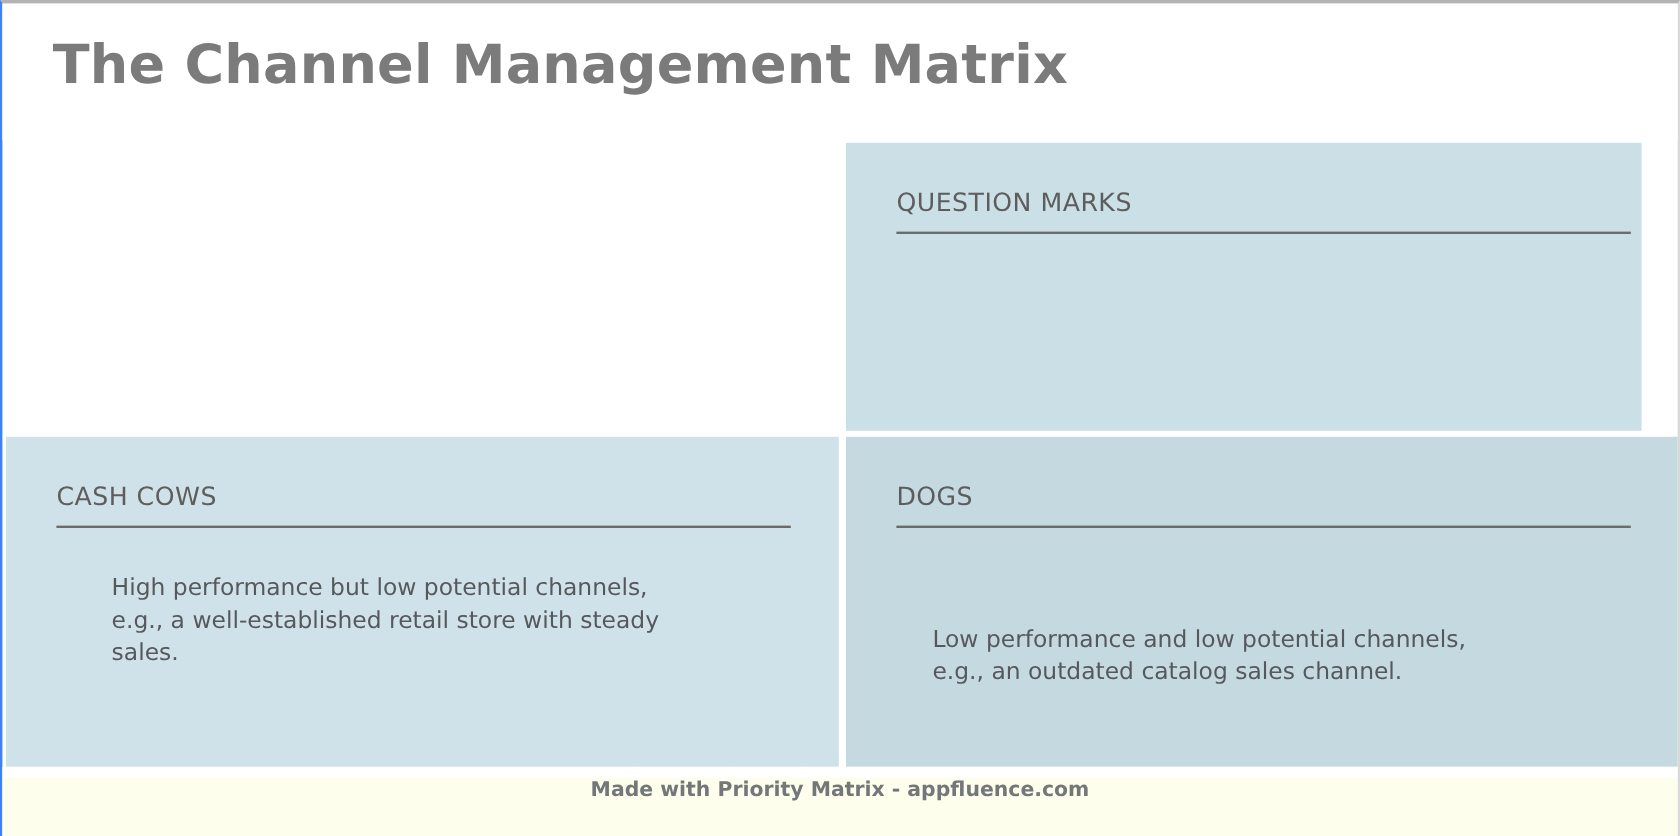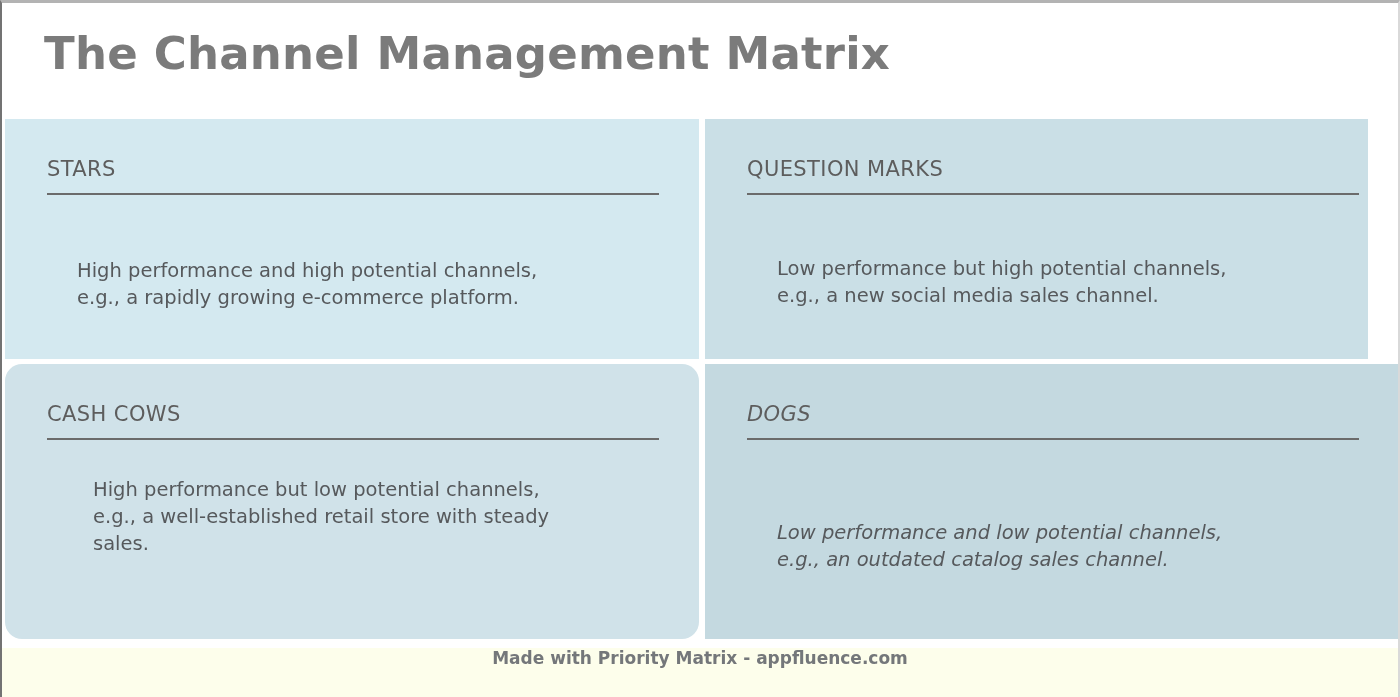--- a/index.html
+++ b/index.html
@@ -15,21 +15,21 @@
     overflow: hidden;
   }
 
   #page {
     position: relative;
     width: 1400px;
     height: 697px;
     background: #ffffff;
     box-sizing: border-box;
     border-top: 3px solid #b3b3b3;
-    border-left: 2px solid #737373;
+    border-left: 2px solid #3b82f6;
     border-right: 2px solid #d9d9d9;
   }
 
   
   #title-bar {
     position: absolute;
     left: 0;
     top: 0;
     width: 1396px;
     height: 114px;
@@ -55,22 +55,22 @@
     width: 1393px;
     height: 520px;
   }
   .quadrant {
     position: absolute;
     box-sizing: border-box;
     overflow: hidden;
   }
   .q-tl { left: 0px;   top: 0px;   width: 694px; height: 240px; background: #d4e9f0; }
   .q-tr { left: 700px; top: 0px;   width: 663px; height: 240px; background: #cadfe6; }
-  .q-bl { left: 0px;   top: 245px; width: 694px; height: 275px; background: #d0e2e9; border-radius: 17px; }
-  .q-br { left: 700px; top: 245px; width: 693px; height: 275px; background: #c4d9e0; font-style: italic; }
+  .q-bl { left: 0px;   top: 245px; width: 694px; height: 275px; background: #d0e2e9; }
+  .q-br { left: 700px; top: 245px; width: 693px; height: 275px; background: #c4d9e0; }
 
   .q-header {
     position: absolute;
     left: 42px;
     top: 38px;
     font-size: 21px;
     color: #5d5d5d;
     letter-spacing: 0.4px;
     white-space: nowrap;
     font-family: "DejaVu Sans", "Liberation Sans", sans-serif;
@@ -134,32 +134,24 @@
 <body>
 
 <div id="page">
 
   <div id="title-bar">
     <div id="page-title">The Channel Management Matrix</div>
   </div>
 
   <div id="matrix">
 
-    <div class="quadrant q-tl">
-      <div class="q-header">STARS</div>
-      <div class="q-rule"></div>
-      <div class="q-body">High performance and high potential channels,
-e.g., a rapidly growing e-commerce platform.</div>
-    </div>
 
     <div class="quadrant q-tr">
       <div class="q-header">QUESTION MARKS</div>
       <div class="q-rule"></div>
-      <div class="q-body">Low performance but high potential channels,
-e.g., a new social media sales channel.</div>
     </div>
 
     <div class="quadrant q-bl">
       <div class="q-header">CASH COWS</div>
       <div class="q-rule"></div>
       <div class="q-body">High performance but low potential channels,
 e.g., a well-established retail store with steady
 sales.</div>
     </div>
 

